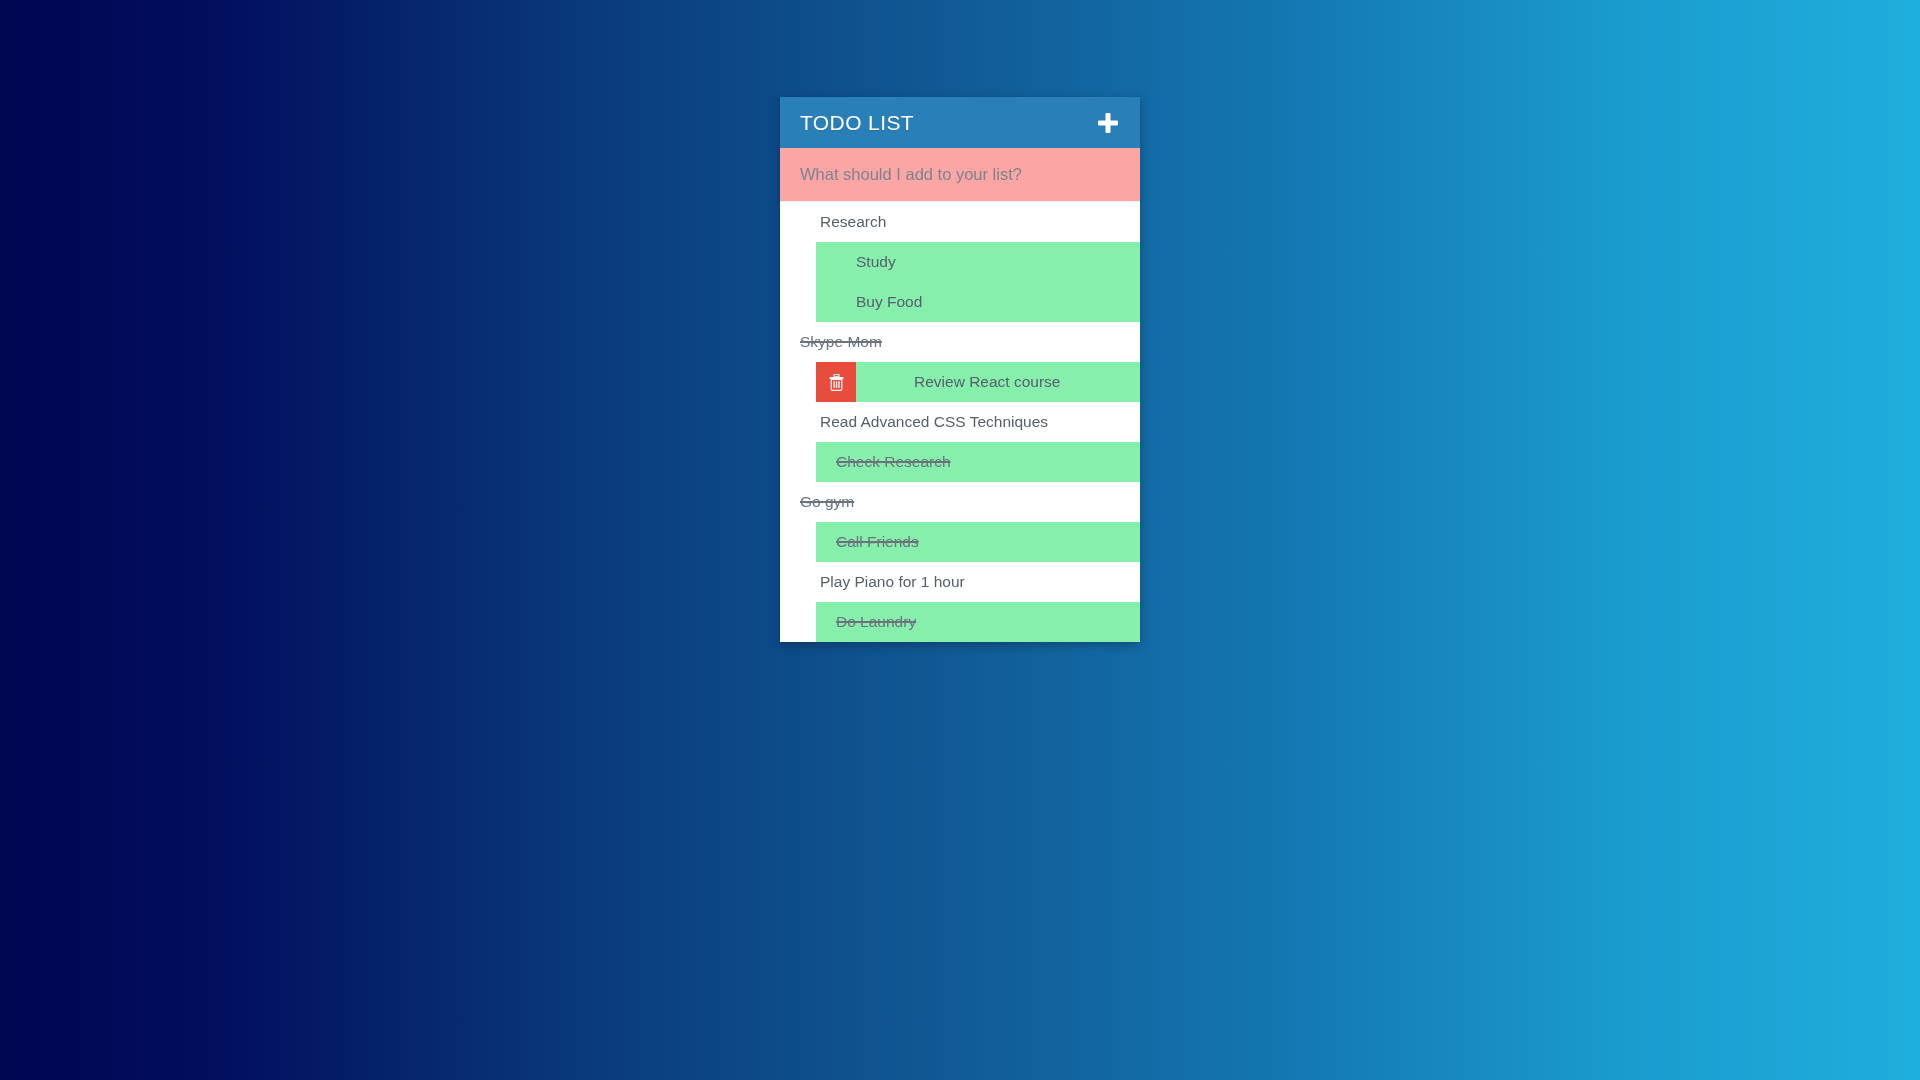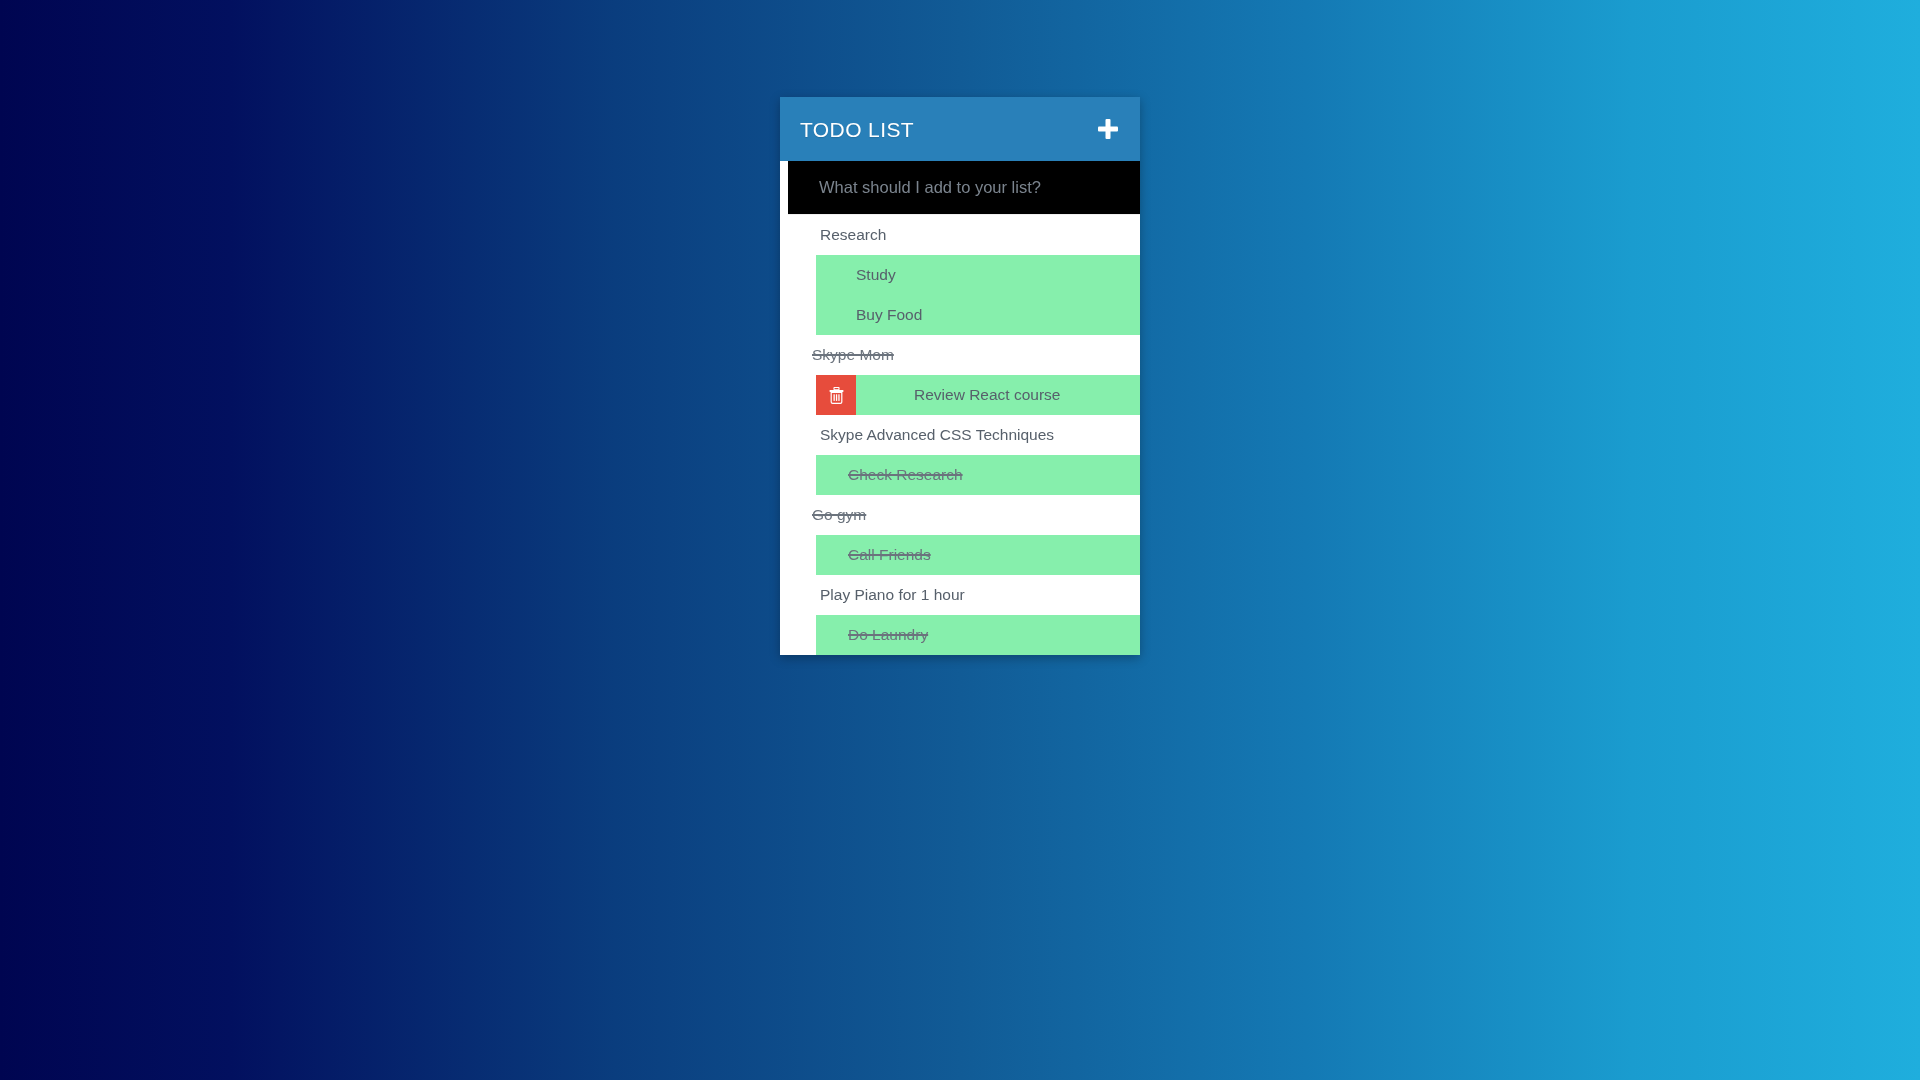--- a/index.html
+++ b/index.html
@@ -31,21 +31,21 @@
     left: 780px;
     top: 97px;
     width: 360px;
     background: #ffffff;
     box-shadow: 0 3px 10px rgba(0, 0, 0, 0.28);
     overflow: hidden;
   }
 
   
   .card-header {
-    height: 64px;
+    height: 51px;
     background: #2980b9;
     display: flex;
     align-items: center;
     justify-content: space-between;
     padding: 0 19px 0 20px;
   }
 
   .card-title {
     color: #ffffff;
     font-size: 21px;
@@ -82,26 +82,25 @@
     top: 50%;
     left: 3px;
     width: 20px;
     height: 5px;
     transform: translateY(-50%);
   }
 
   
   .input-row {
     height: 54px;
-    background: #000000;
-    display: flex;
-    align-items: center;
-    padding: 0 31px;
+    background: #fca5a5;
+    display: flex;
+    align-items: center;
+    padding: 0 20px;
     border-bottom: 1px solid #f0f0f0;
-    margin-left: 8px;
   }
 
   .todo-input {
     width: 100%;
     border: none;
     outline: none;
     background: transparent;
     font-family: "Liberation Sans", sans-serif;
     font-size: 16.5px;
     color: #5b6470;
@@ -136,21 +135,21 @@
     line-height: 1;
     white-space: nowrap;
   }
 
   .todo-item.done .todo-label {
     text-decoration: line-through;
     text-decoration-thickness: 1.5px;
     color: #6b737d;
   }
   .todo-item.done {
-    padding-left: 32px;
+    padding-left: 20px;
   }
 
   
   .delete-button {
     position: absolute;
     left: 0;
     top: 0;
     width: 40px;
     height: 40px;
     background: #e74c3c;
@@ -202,21 +201,21 @@
               <path d="M2.2 5.4 h10.6 v9.6 a1.4 1.4 0 0 1 -1.4 1.4 H3.6 a1.4 1.4 0 0 1 -1.4 -1.4 Z" fill="none" stroke="#ffffff" stroke-width="1.2"></path>
               <rect x="4.5" y="7.3" width="1.3" height="6.6" fill="#ffffff"></rect>
               <rect x="6.9" y="7.3" width="1.3" height="6.6" fill="#ffffff"></rect>
               <rect x="9.3" y="7.3" width="1.3" height="6.6" fill="#ffffff"></rect>
             </svg>
           </span>
         </button>
         <span class="todo-label">Review React course</span>
       </li>
       <li class="todo-item">
-        <span class="todo-label">Skype Advanced CSS Techniques</span>
+        <span class="todo-label">Read Advanced CSS Techniques</span>
       </li>
       <li class="todo-item alt done">
         <span class="todo-label">Check Research</span>
       </li>
       <li class="todo-item done">
         <span class="todo-label">Go gym</span>
       </li>
       <li class="todo-item alt done">
         <span class="todo-label">Call Friends</span>
       </li>

